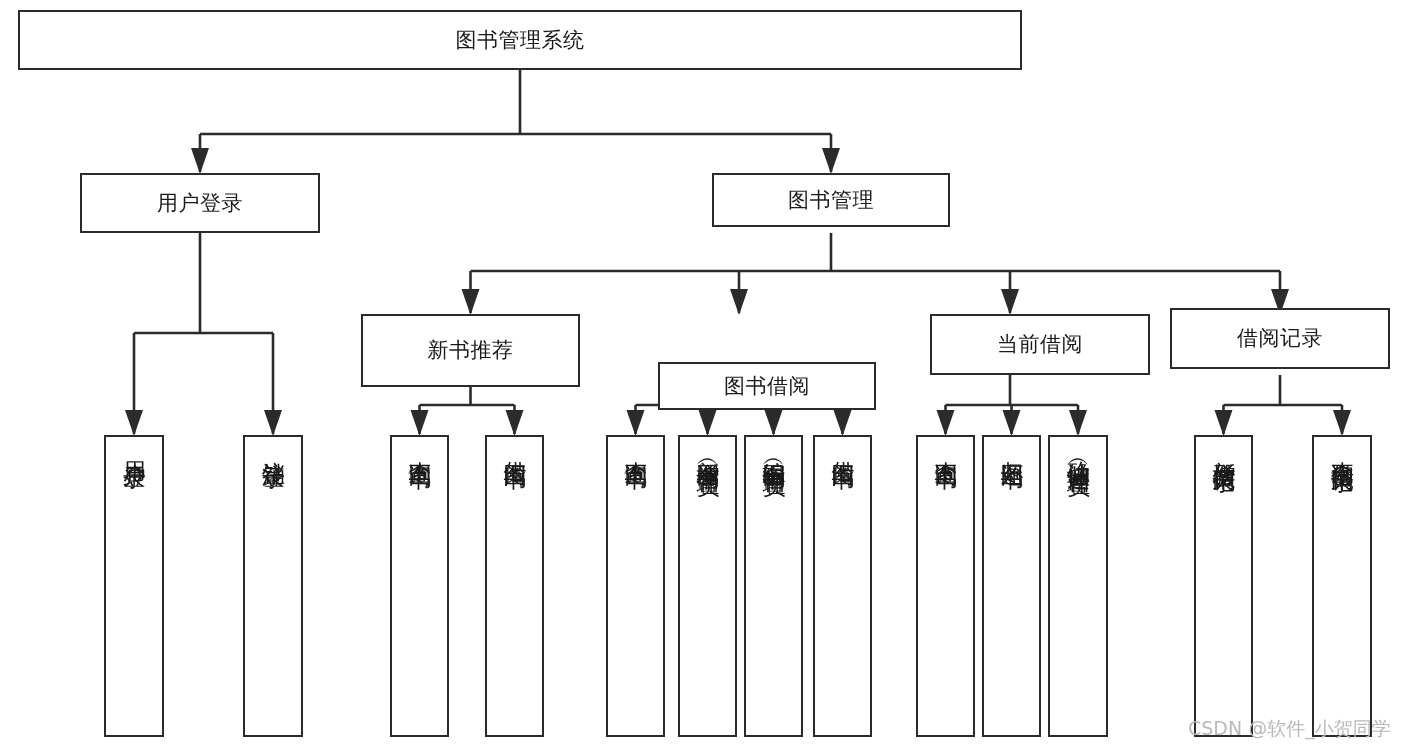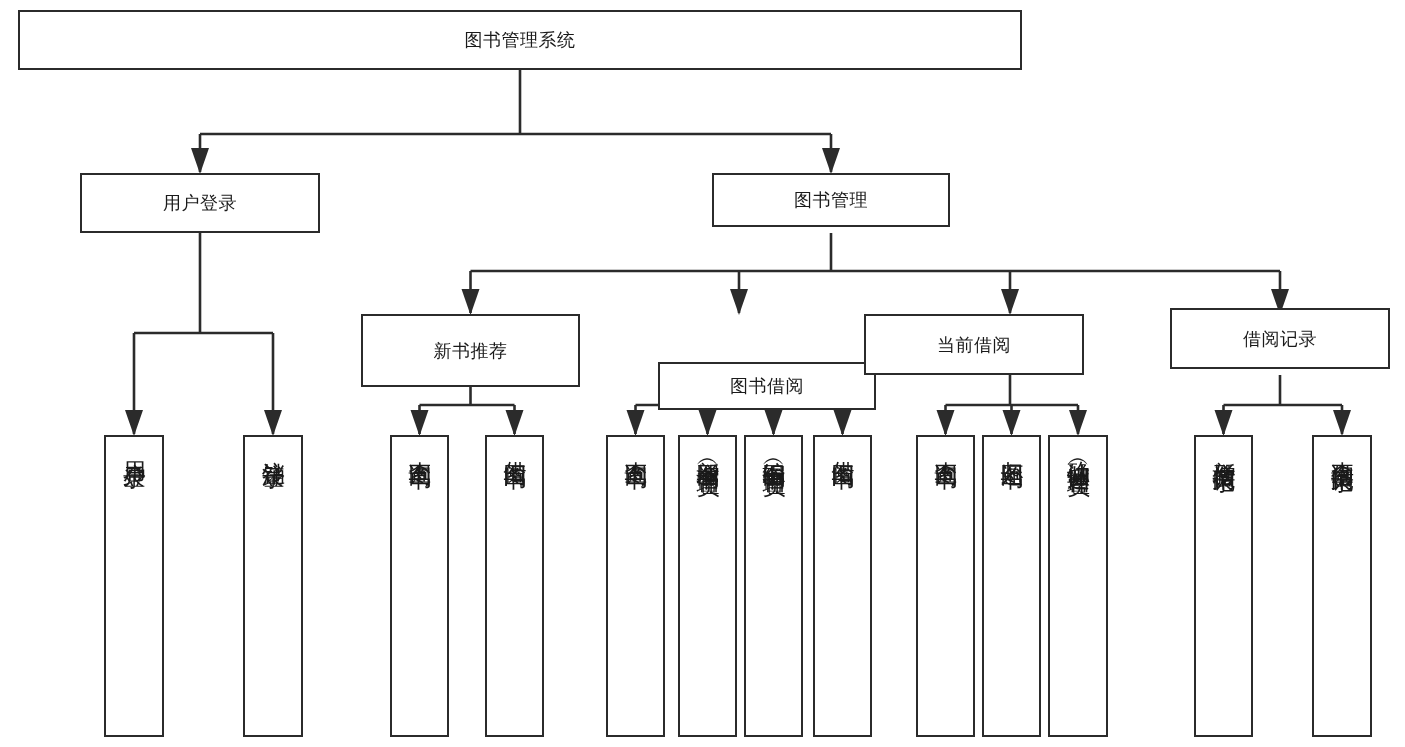--- a/index.html
+++ b/index.html
@@ -30,21 +30,21 @@
     position: absolute;
     box-sizing: border-box;
     background: #ffffff;
     border: 2px solid #2b2b2b;
     display: flex;
     align-items: center;
     justify-content: center;
     z-index: 2;
   }
   .node-label {
-    font-size: 18px;
+    font-size: 21px;
     color: #1a1a1a;
     line-height: 1.18;
     letter-spacing: 0.5px;
     white-space: nowrap;
   }
   .node.vertical {
     align-items: flex-start;
     justify-content: center;
     padding-top: 6px;
   }
@@ -134,21 +134,21 @@
       </div>
       <div class="node" style="left: 712px; top: 173px; width: 238px; height: 54px; border-color: rgb(43, 43, 43);">
         <span class="node-label" style="color: rgb(26, 26, 26);">图书管理</span>
       </div>
       <div class="node" style="left: 361px; top: 314px; width: 219px; height: 73px; border-color: rgb(43, 43, 43);">
         <span class="node-label" style="color: rgb(26, 26, 26);">新书推荐</span>
       </div>
       <div class="node" style="left: 658px; top: 314px; width: 218px; height: 48px; border-color: rgb(43, 43, 43); margin-top: 48px;">
         <span class="node-label" style="color: rgb(26, 26, 26);">图书借阅</span>
       </div>
-      <div class="node" style="left: 864px; top: 314px; width: 220px; height: 61px; border-color: rgb(43, 43, 43);">
+      <div class="node" style="left: 930px; top: 314px; width: 220px; height: 61px; border-color: rgb(43, 43, 43);">
         <span class="node-label" style="color: rgb(26, 26, 26);">当前借阅</span>
       </div>
       <div class="node" style="left: 1170px; top: 308px; width: 220px; height: 61px; border-color: rgb(43, 43, 43);">
         <span class="node-label" style="color: rgb(26, 26, 26);">借阅记录</span>
       </div>
       <div class="node vertical" style="left: 104px; top: 435px; width: 60px; height: 302px; border-color: rgb(43, 43, 43);">
         <span class="node-label" style="color: rgb(26, 26, 26);">用户登录</span>
       </div>
       <div class="node vertical" style="left: 243px; top: 435px; width: 60px; height: 302px; border-color: rgb(43, 43, 43);">
         <span class="node-label" style="color: rgb(26, 26, 26);">注销登录</span>
@@ -180,13 +180,14 @@
       <div class="node vertical" style="left: 1048px; top: 435px; width: 60px; height: 302px; border-color: rgb(43, 43, 43);">
         <span class="node-label" style="color: rgb(26, 26, 26);">确认归还（管理员）</span>
       </div>
       <div class="node vertical" style="left: 1194px; top: 435px; width: 59px; height: 302px; border-color: rgb(43, 43, 43);">
         <span class="node-label" style="color: rgb(26, 26, 26);">新增借阅记录</span>
       </div>
       <div class="node vertical" style="left: 1312px; top: 435px; width: 60px; height: 302px; border-color: rgb(43, 43, 43);">
         <span class="node-label" style="color: rgb(26, 26, 26);">查询借阅记录</span>
       </div>
     </div>
+  <div class="watermark">CSDN @软件_小贺同学</div>
 </div>
 
 </body></html>

